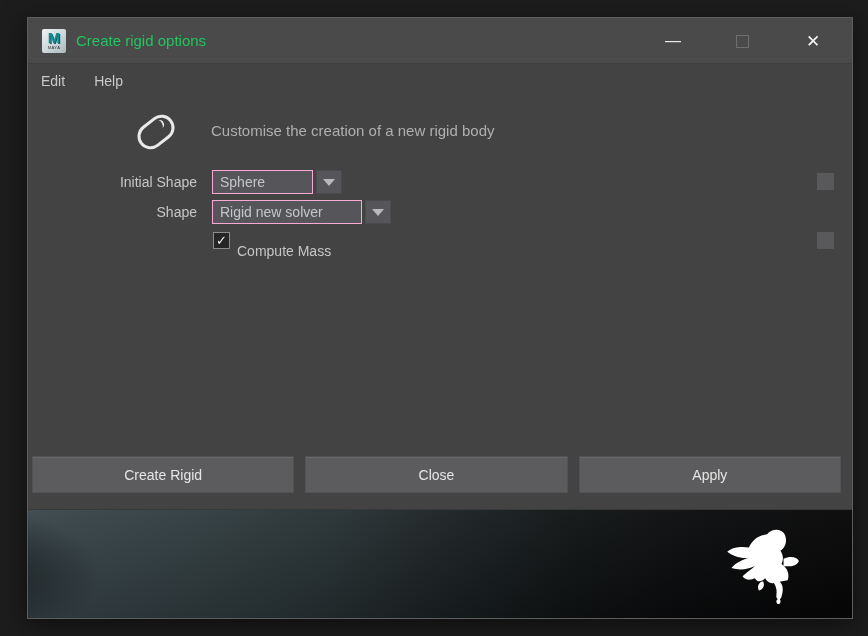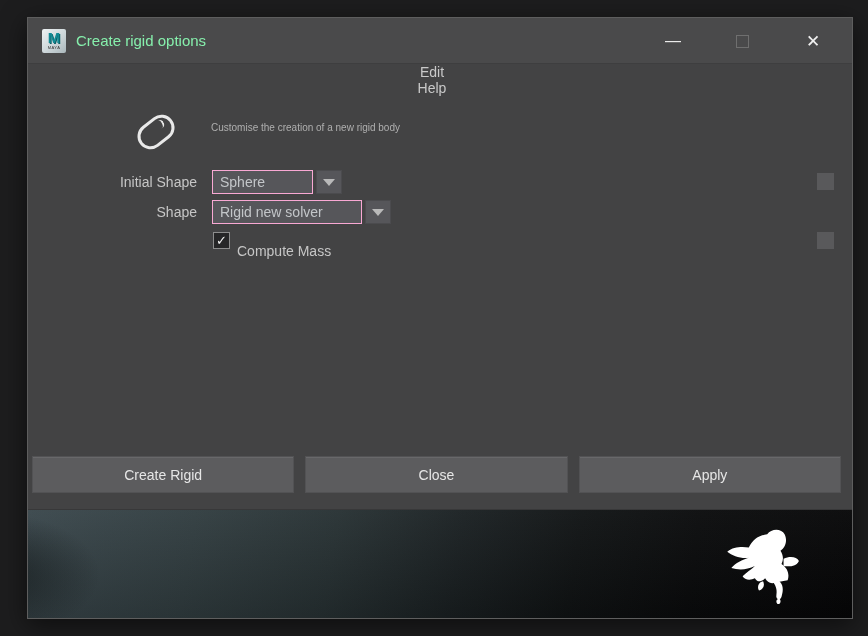--- a/index.html
+++ b/index.html
@@ -29,52 +29,52 @@
     display:flex; flex-direction:column; align-items:center; justify-content:center;
     overflow:hidden;
   }
   .maya-icon .m {
     font-weight:bold; font-size:15px; line-height:14px; color:#128a94;
     text-shadow:1px 1px 0 #0b5f66;
   }
   .maya-icon .sub {
     font-size:4px; line-height:5px; color:#333; letter-spacing:0.5px;
   }
-  .win-title { margin-left:10px; font-size:15px; color:#86efac; }
+  .win-title { margin-left:10px; font-size:15px; color:#22c55e; }
   .win-controls { position:absolute; right:0; top:0; height:46px; width:250px; }
   .ctl {
     position:absolute; top:0; width:44px; height:46px;
     display:flex; align-items:center; justify-content:center;
     color:#f0f0f0; font-size:15px; cursor:default;
   }
   .ctl-min { right:157px; font-size:16px; }
   .ctl-max { right:88px; }
   .ctl-close { right:17px; font-size:17px; }
   .max-box { width:13px; height:13px; border:1px solid #6f6f6f; }
   
   .menubar {
     position:absolute; left:0; top:46px; right:0; height:33px;
-    display:flex; align-items:center; padding-left:13px;flex-direction:column;
+    display:flex; align-items:center; padding-left:13px;
   }
   .menu-item { color:#c9c9c9; font-size:14px; margin-right:29px; }
   
   .capsule-wrap { position:absolute; left:104px; top:92px; width:48px; height:44px; }
   .capsule {
     position:absolute; left:4px; top:9px; width:40px; height:26px;
     border:3px solid #e9e9e9; border-radius:14px;
     transform:rotate(-38deg);
   }
   .capsule .gleam {
     position:absolute; right:5px; top:2px; width:9px; height:9px;
     border-right:2px solid #e9e9e9; border-radius:50%;
     transform:rotate(12deg);
   }
   .description {
     position:absolute; left:183px; top:104px;
-    font-size:10px; color:#afafaf;
+    font-size:15px; color:#afafaf;
   }
   
   .form-label {
     position:absolute; left:0; width:169px; height:24px;
     text-align:right; line-height:24px; font-size:14px; color:#c6c6c6;
   }
   .dd-field {
     position:absolute; left:184px; height:24px;
     background:#56565a; border:1px solid #f9a8d4;
     color:#c3c6c9; font-size:14px; line-height:22px; padding-left:7px;

